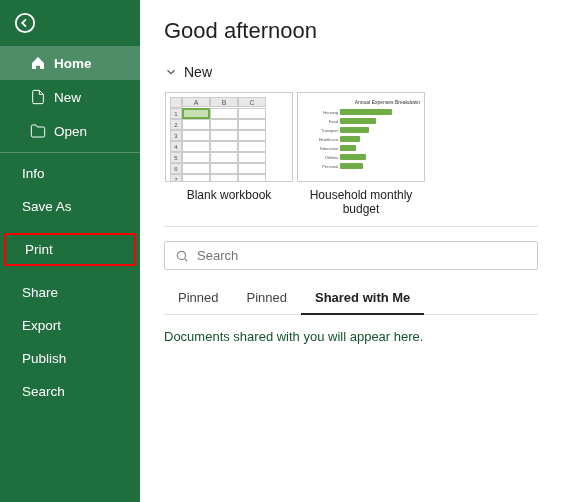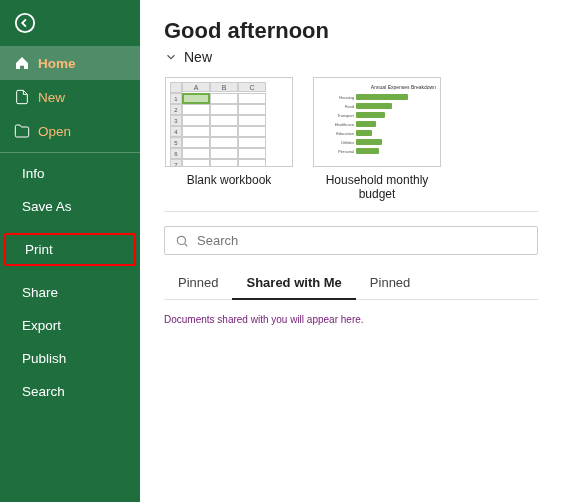--- a/index.html
+++ b/index.html
@@ -32,24 +32,24 @@
     }
     .sidebar-back svg {
       width: 22px;
       height: 22px;
       fill: #fff;
     }
 
     .sidebar-item {
       display: flex;
       align-items: center;
-      padding: 9px 14px;
+      padding: 9px 30px;
       cursor: pointer;
       font-size: 13.5px;
-      color: #fdba74;
+      color: #ffffff;
       gap: 8px;
     }
     .sidebar-item.active {
       background: rgba(255,255,255,0.22);
       font-weight: 600;
     }
     .sidebar-item svg {
       width: 16px;
       height: 16px;
       fill: #fff;
@@ -79,23 +79,23 @@
     .main-content {
       flex: 1;
       padding: 18px 24px;
       background: #fff;
       overflow-y: auto;
       height: 502px;
     }
 
     .greeting {
       font-size: 22px;
-      font-weight: 700;
+      font-weight: 400;
       color: #222;
-      margin-bottom: 5px;
+      margin-bottom: 20px;
     }
 
     .section-header {
       display: flex;
       align-items: center;
       gap: 6px;
       margin-bottom: 12px;
     }
     .section-header svg {
       width: 14px;
@@ -103,21 +103,21 @@
       fill: #555;
     }
     .section-title {
       font-size: 14px;
       color: #222;
       font-weight: 500;
     }
 
     .templates-row {
       display: flex;
-      gap: 18px;
+      gap: 2px;
       flex-wrap: wrap;
     }
 
     .template-card {
       display: flex;
       flex-direction: column;
       align-items: center;
       cursor: pointer;
       width: 130px;
     }
@@ -260,22 +260,22 @@
       border-bottom: 2px solid transparent;
       margin-bottom: -1px;
     }
     .tab.active {
       color: #222;
       font-weight: 600;
       border-bottom: 2px solid #222;
     }
 
     .shared-message {
-      font-size: 10px;
-      color: #701a75;
+      font-size: 13px;
+      color: #14532d;
     }
   </style>
 </head>
 <body>
 
 <nav class="sidebar">
   <div class="sidebar-back">
     <svg viewBox="0 0 24 24">
       <circle cx="12" cy="12" r="10" fill="none" stroke="#fff" stroke-width="2"></circle>
       <polyline points="13,8 9,12 13,16" fill="none" stroke="#fff" stroke-width="2"></polyline>
@@ -440,22 +440,22 @@
       <circle cx="11" cy="11" r="7" fill="none" stroke="#888" stroke-width="2"></circle>
       <line x1="16.5" y1="16.5" x2="21" y2="21" stroke="#888" stroke-width="2"></line>
     </svg>
     <input class="search-input" type="text" placeholder="Search" style="">
   </div>
 
   <div class="tabs-row">
     <div class="tab">
       <span>Pinned</span>
     </div>
+    <div class="tab">
+      <span>Pinned</span>
+    </div>
     <div class="tab active">
       <span>Shared with Me</span>
     </div>
-    <div class="tab">
-      <span>Pinned</span>
-    </div>
   </div>
 
   <p class="shared-message">Documents shared with you will appear here.</p>
 </main>
 
 </body></html>

